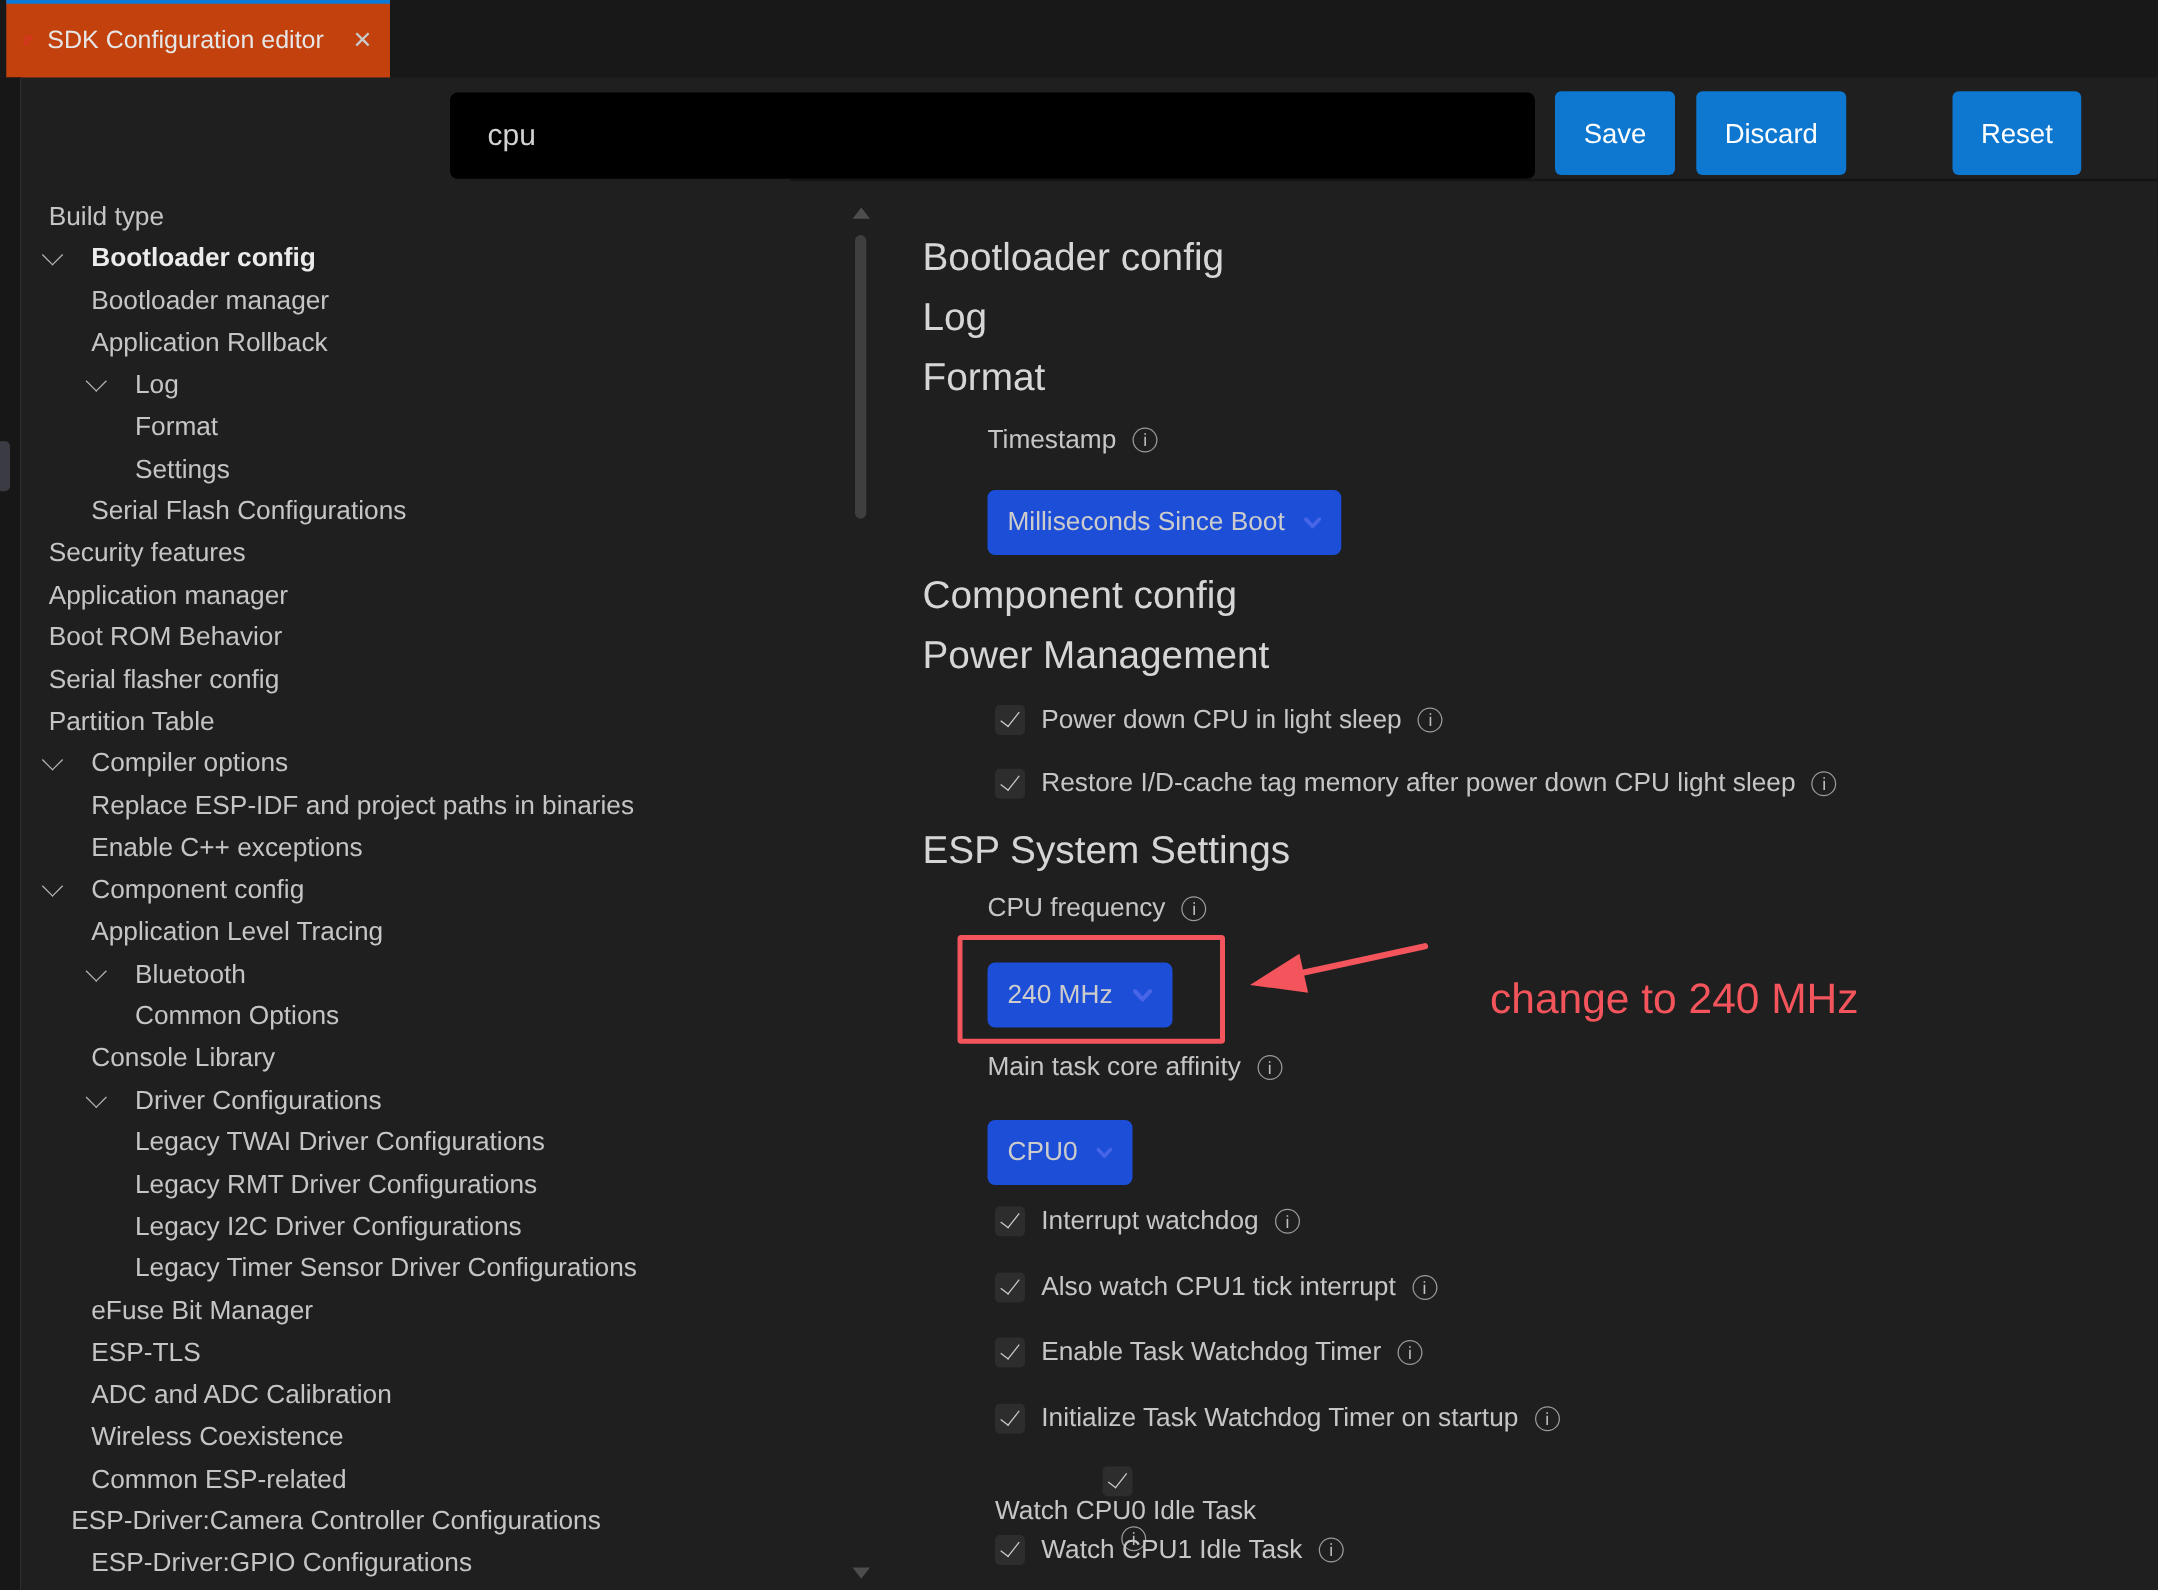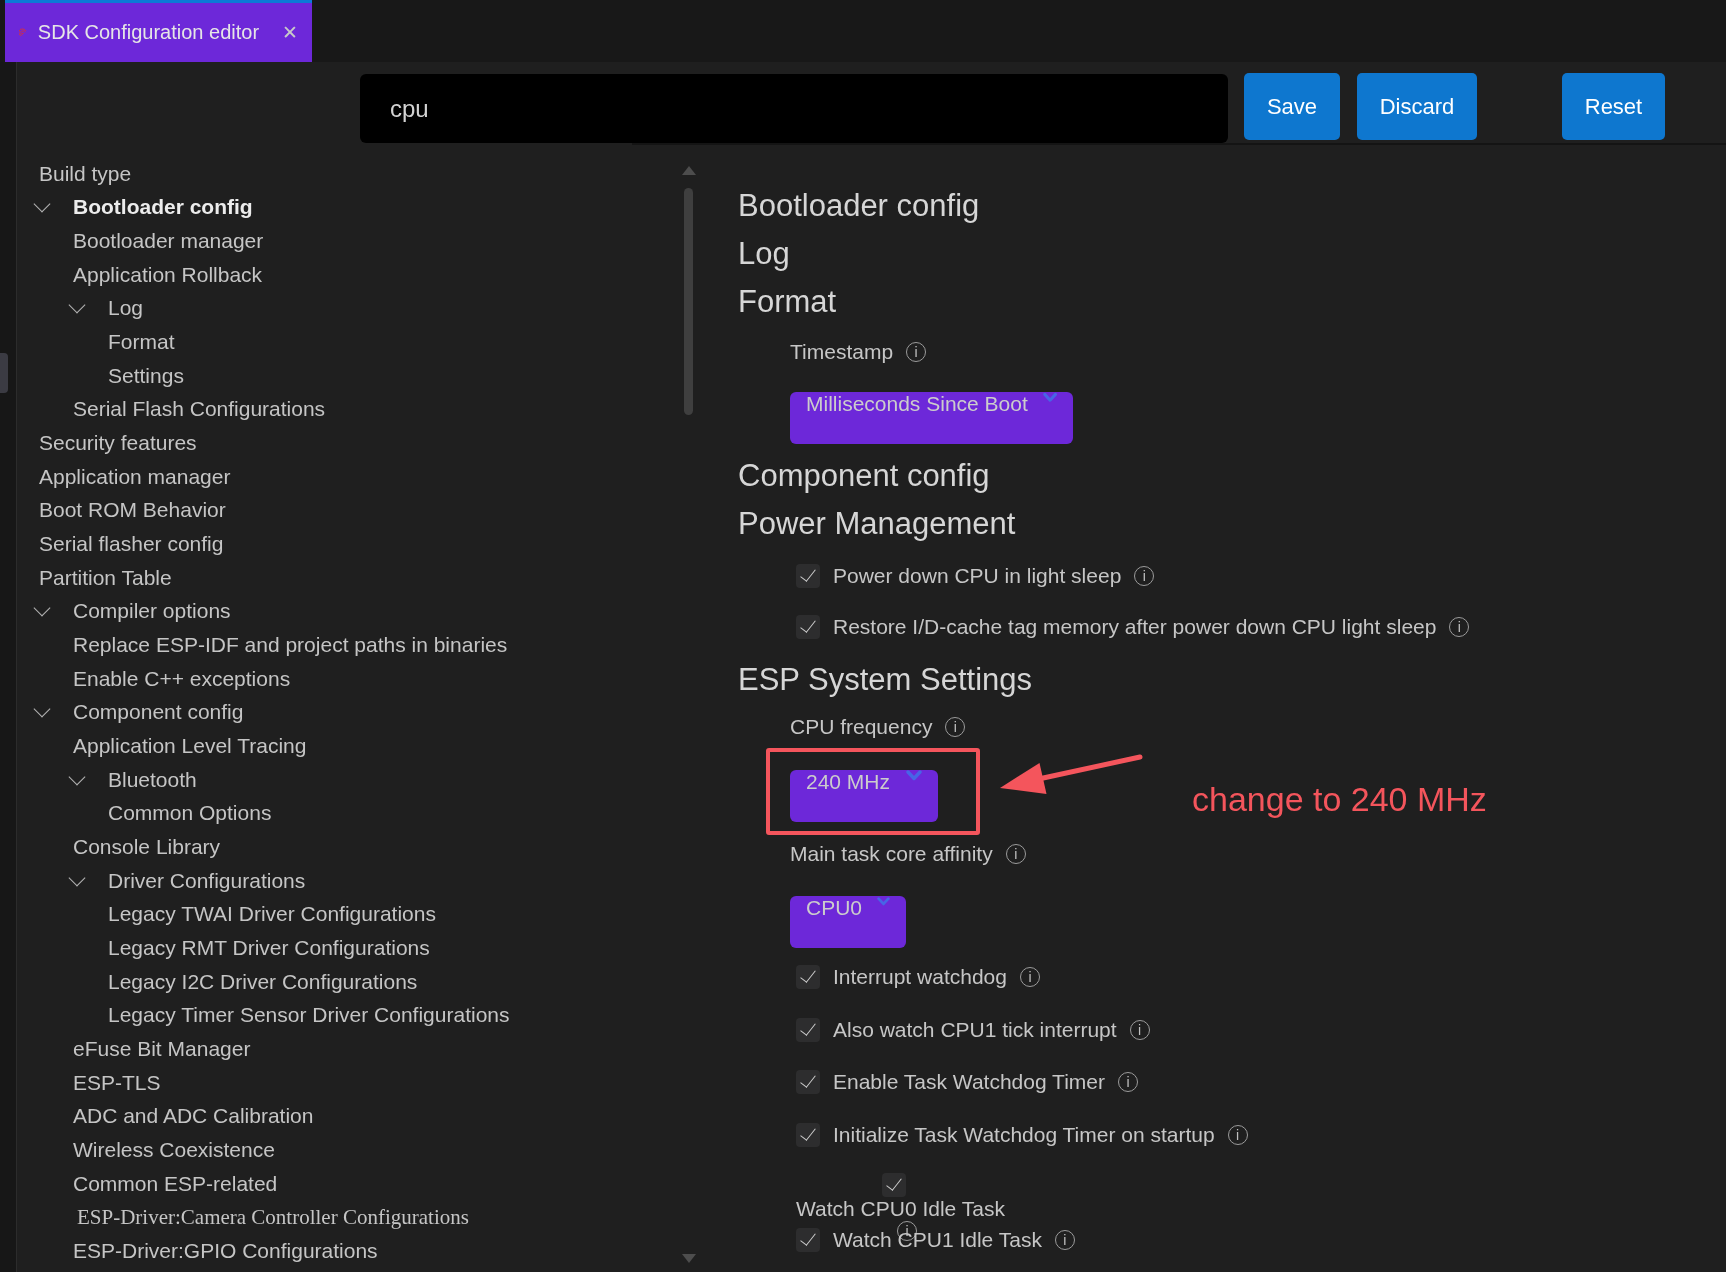--- a/index.html
+++ b/index.html
@@ -2,21 +2,21 @@
 <html style="--accent: #0e77cf; --annot: #f4555c; --tabaccent: #0c7ad6;"><head>
 <meta charset="utf-8">
 <style>
   html,body{margin:0;padding:0;}
   body{width:1726px;height:1272px;overflow:hidden;background:#1f1f1f;
        font-family:"Liberation Sans",sans-serif;}
   .app{position:relative;width:1726px;height:1272px;background:#1f1f1f;}
 
   
   .tabbar{position:absolute;left:0;top:0;width:1726px;height:62px;background:#181818;}
-  .tab{position:absolute;left:5px;top:0;width:307px;height:62px;background:#6d28d9;
+  .tab{position:absolute;left:5px;top:0;width:307px;height:62px;background:#c2410c;
        border-top:3px solid var(--tabaccent);box-sizing:border-box;
        display:flex;align-items:center;padding:0 14px;gap:11px;}
   .tab-title{color:#e6e6e6;font-size:20px;white-space:nowrap;}
   .tab-close{color:#c9c9c9;font-size:19px;margin-left:12px;cursor:pointer;line-height:1;}
 
   
   .search{position:absolute;left:360px;top:74px;width:868px;height:69px;background:#000000;
           border:none;border-radius:6px;color:#d2d2d2;font-size:24px;padding:0 0 0 30px;
           box-sizing:border-box;font-family:"Liberation Sans",sans-serif;outline:none;}
   .btn{position:absolute;top:73px;height:67px;background:var(--accent);color:#ffffff;
@@ -51,21 +51,21 @@
                border-left:7px solid transparent;border-right:7px solid transparent;
                border-top:9px solid #4d4d4d;}
 
   
   .heading{position:absolute;left:738px;color:#d6d6d6;font-size:31px;white-space:nowrap;}
   .label-row{position:absolute;left:790px;height:26px;display:flex;align-items:center;gap:13px;
              color:#c6c6c6;font-size:21px;white-space:nowrap;}
   .info{display:inline-flex;width:20px;height:20px;border:1.5px solid #9b9b9b;border-radius:50%;
         align-items:center;justify-content:center;font-size:14px;color:#c0c0c0;flex:0 0 auto;
         box-sizing:border-box;cursor:pointer;}
-  .dropdown{position:absolute;background:#6d28d9;border-radius:6px;display:flex;align-items:flex-start;
+  .dropdown{position:absolute;background:#1d4ed8;border-radius:6px;display:flex;align-items:center;
             padding:0 16px;gap:15px;color:#cccccc;font-size:21px;box-sizing:border-box;
             cursor:pointer;white-space:nowrap;justify-content:space-between;}
   .cb-row{position:absolute;left:796px;display:flex;align-items:center;height:28px;
           color:#c6c6c6;font-size:21px;white-space:nowrap;}
   .cb{position:relative;width:24px;height:24px;background:#2d2d2e;border-radius:4px;
       margin-right:13px;flex:0 0 auto;cursor:pointer;}
   .cb::after{content:"";position:absolute;left:8px;top:2px;width:7px;height:14px;
              border-right:1.9px solid #cdcdcd;border-bottom:1.9px solid #cdcdcd;
              transform:rotate(38deg);}
   .cb-row .info{margin-left:13px;}
@@ -201,21 +201,21 @@
       </div>
       <div class="side-row" style="top: 1102px; left: 73px;">
         <span>ADC and ADC Calibration</span>
       </div>
       <div class="side-row" style="top: 1136px; left: 73px;">
         <span>Wireless Coexistence</span>
       </div>
       <div class="side-row" style="top: 1170px; left: 73px;">
         <span>Common ESP-related</span>
       </div>
-      <div class="side-row" style="top: 1203px; left: 77px; font-family: Liberation Serif, serif;">
+      <div class="side-row" style="top: 1203px; left: 57px;">
         <span>ESP-Driver:Camera Controller Configurations</span>
       </div>
       <div class="side-row" style="top: 1237px; left: 73px;">
         <span>ESP-Driver:GPIO Configurations</span>
       </div>
     </div>
 
   <div class="scroll-up"></div>
   <div class="scroll-thumb"></div>
   <div class="scroll-down"></div>

